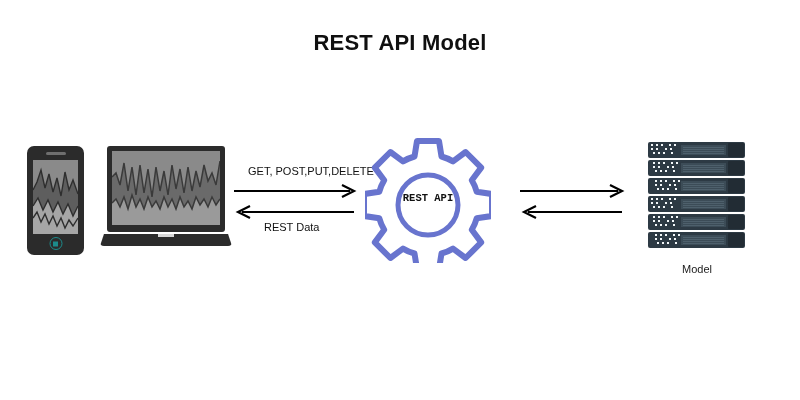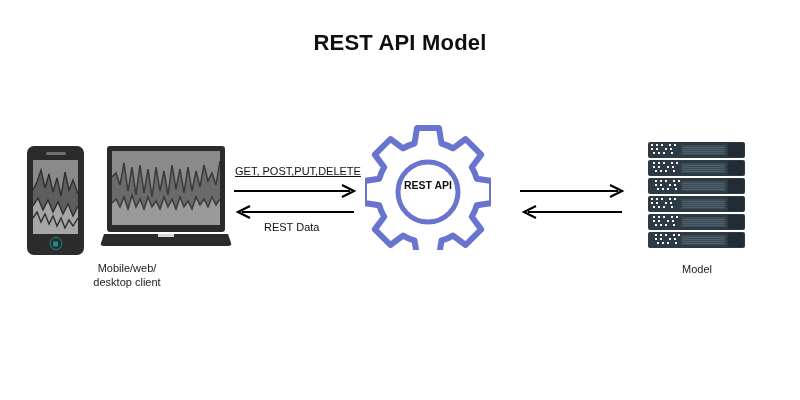--- a/index.html
+++ b/index.html
@@ -226,23 +226,24 @@
   #server-caption {
     left: 650px;
     top: 262px;
     width: 94px;
   }
 
   
   #gear-group {
     position: absolute;
     left: 365px;
-    top: 124px;
+    top: 137px;
     width: 126px;
     height: 126px;
+    font-family: Liberation Mono, monospace;
   }
   #gear-label {
     position: absolute;
     left: 0;
     top: 55px;
     width: 126px;
     text-align: center;
     font-size: 10.5px;
     font-weight: bold;
     color: #111111;
@@ -250,21 +251,21 @@
   }
 
   
   .arrow-svg {
     position: absolute;
     overflow: visible;
   }
   #left-arrows { left: 232px; top: 182px; width: 130px; height: 40px; }
   #right-arrows { left: 518px; top: 182px; width: 112px; height: 40px; }
 
-  #label-requests { left: 235px; top: 165px; text-decoration: underline; }
+  #label-requests { left: 248px; top: 165px; }
   #label-response { left: 264px; top: 221px; }
 </style>
 </head>
 <body>
 
 <div id="canvas">
 
   <div id="page-title">REST API Model</div>
 
   <div id="client-group">
@@ -292,22 +293,20 @@
             <polygon fill="#9a9a9a" points="0,52 4,48 8,56 12,46 16,58 20,44 24,56 28,48 32,58 36,46 40,56 44,50 48,58 52,46 56,56 60,48 64,58 68,46 72,56 76,50 80,58 84,46 88,54 92,48 96,56 100,46 104,54 108,48 108,74 0,74"></polygon>
             <polyline fill="none" stroke="#3a3a3a" stroke-width="1.5" points="0,26 4,22 8,34 12,12 16,40 20,16 24,44 28,14 32,42 36,18 40,46 44,16 48,40 52,20 56,44 60,14 64,38 68,18 72,42 76,16 80,40 84,20 88,36 92,14 96,30 100,22 104,34 108,10"></polyline>
             <polyline fill="none" stroke="#3a3a3a" stroke-width="1.5" points="0,52 4,48 8,56 12,46 16,58 20,44 24,56 28,48 32,58 36,46 40,56 44,50 48,58 52,46 56,56 60,48 64,58 68,46 72,56 76,50 80,58 84,46 88,54 92,48 96,56 100,46 104,54 108,48"></polyline>
           </svg>
         </div>
       </div>
       <div id="laptop-base"></div>
       <div id="laptop-trackpad-notch"></div>
     </div>
 
-    <div id="client-caption" class="caption">Mobile/web/
-desktop client</div>
   </div>
 
   <div id="label-requests" class="arrow-label">GET, POST,PUT,DELETE</div>
   <svg id="left-arrows" class="arrow-svg" viewBox="0 0 130 40">
     <g>
       <line x1="2" y1="9" x2="118" y2="9" stroke="#000000" stroke-width="2.2"></line>
       <polyline points="110,3 122,9 110,15" fill="none" stroke="#000000" stroke-width="2.2"></polyline>
     </g>
     <g>
       <line x1="10" y1="30" x2="122" y2="30" stroke="#000000" stroke-width="2.2"></line>

